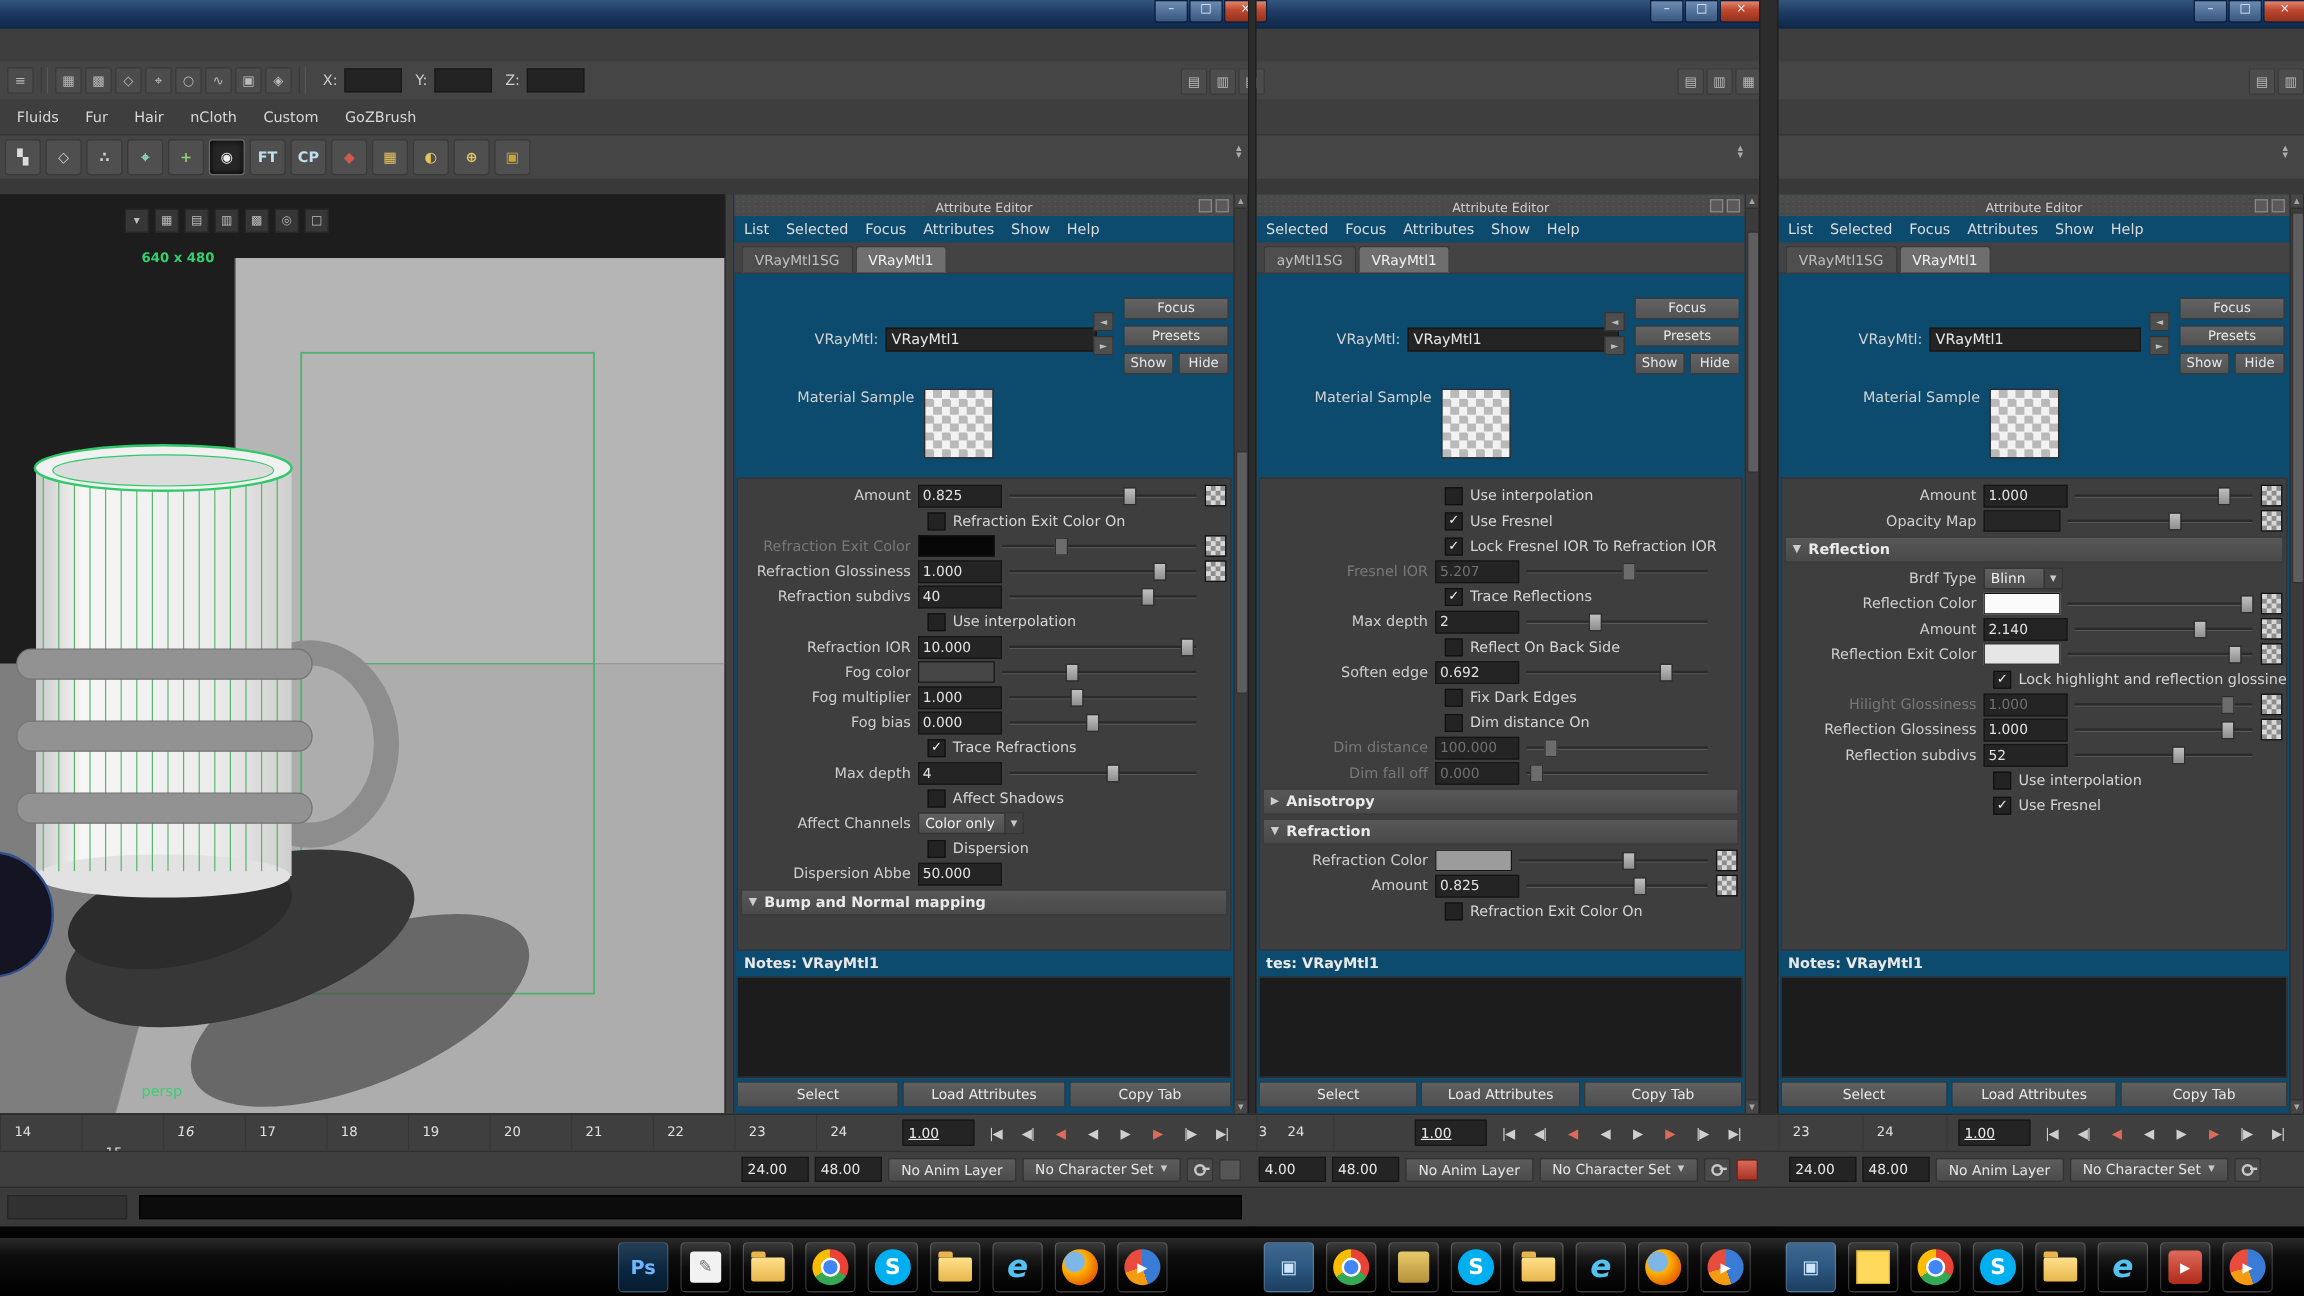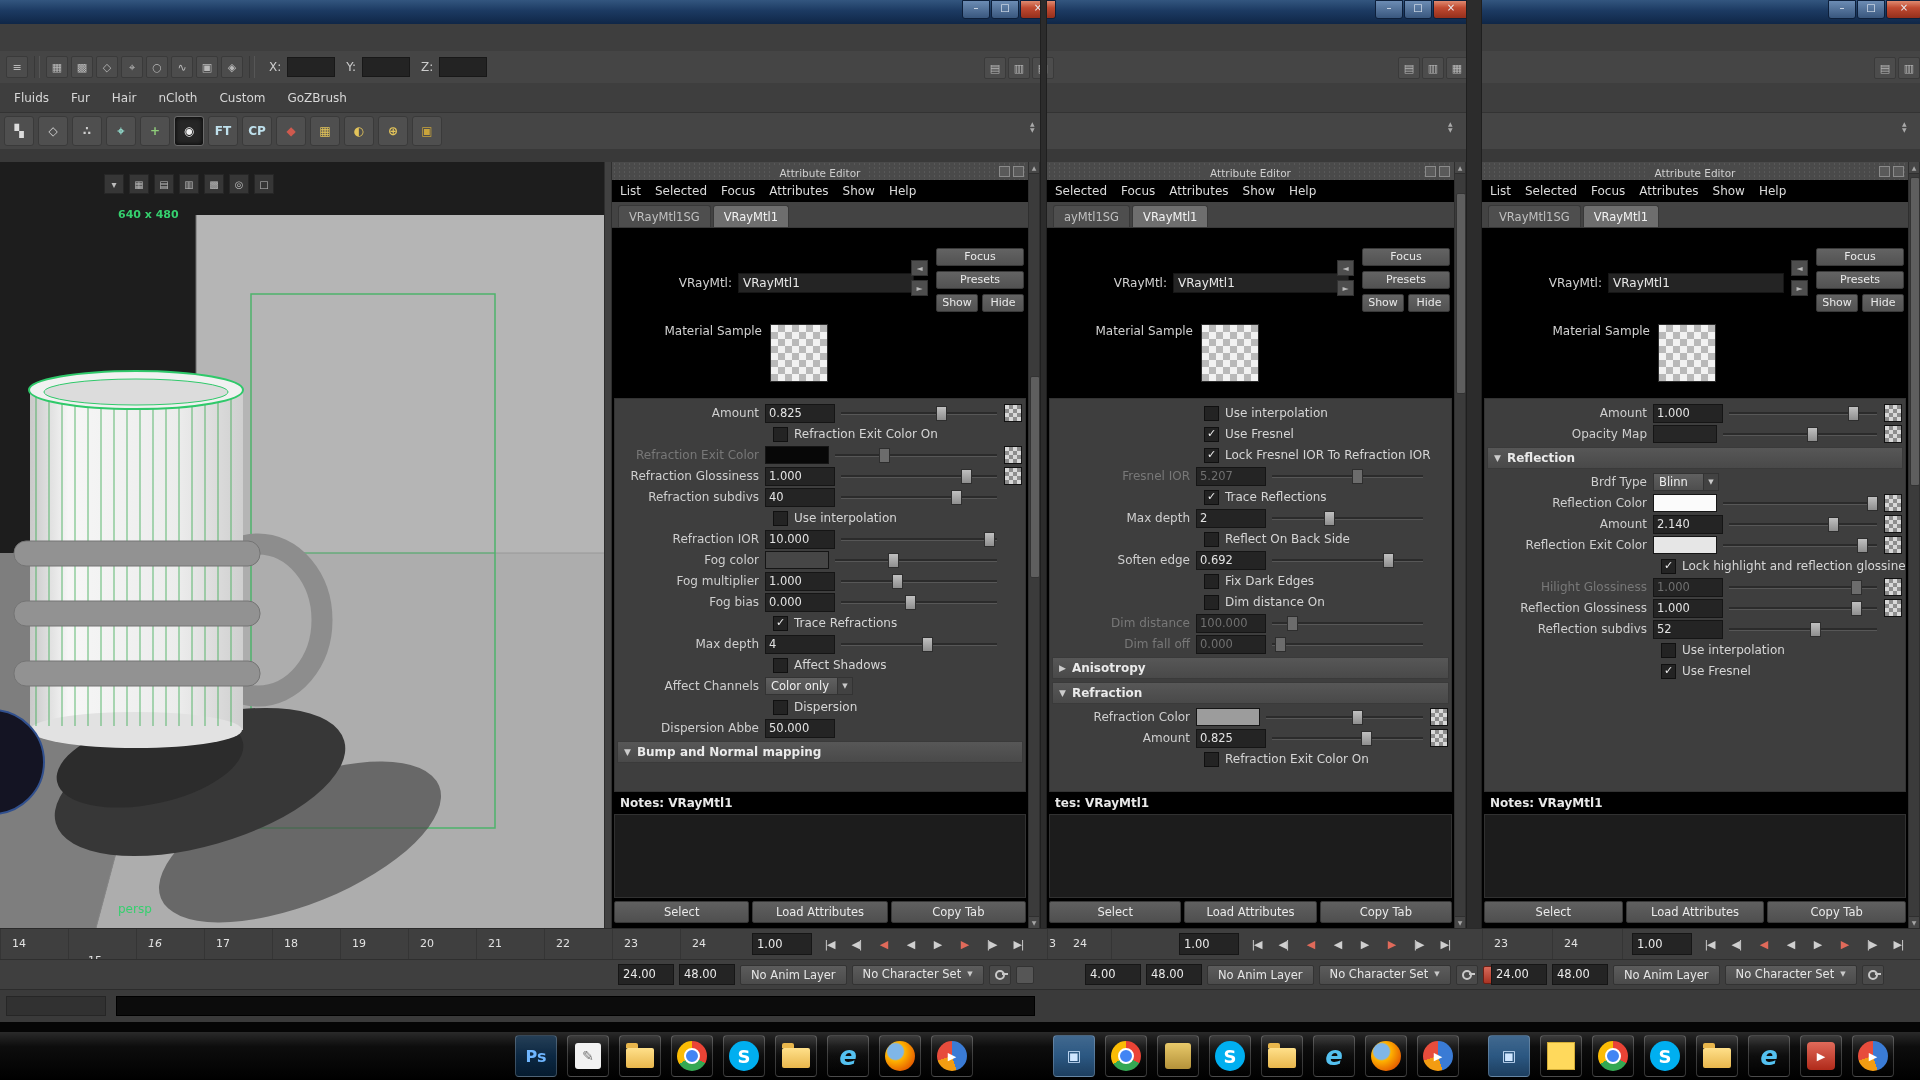--- a/index.html
+++ b/index.html
@@ -40,21 +40,21 @@
   .scene{position:absolute;left:0;top:0;}
   .vp-toolbar{position:absolute;top:12px;left:104px;display:flex;gap:5px;}
   .vpicon{width:18px;height:18px;background:#363636;border:1px solid #262626;color:#bdbdbd;font-size:10px;
           display:flex;align-items:center;justify-content:center;}
   .vp-res{position:absolute;top:46px;left:118px;font-size:11px;font-weight:bold;}
   .vp-cam{position:absolute;bottom:12px;left:118px;font-size:12px;}
   .vsplit{position:absolute;left:604px;top:0;width:8px;height:766px;background:#414141;
           border-left:1px solid #2e2e2e;border-right:1px solid #2e2e2e;box-sizing:border-box;}
 
   
-  .ae{position:absolute;top:0;height:766px;background:#000000;display:flex;flex-direction:column;box-sizing:border-box;}
+  .ae{position:absolute;top:0;height:766px;background:#0c4a6e;display:flex;flex-direction:column;box-sizing:border-box;}
   .ae-head{height:18px;flex:none;background:#4a4a4a;background-image:radial-gradient(#585858 1px,transparent 1px);
            background-size:5px 4px;position:relative;text-align:center;}
   .ae-title{font-size:10.5px;color:#cfcfcf;line-height:18px;background:#4a4a4a;padding:0 8px;}
   .ae-hicons{position:absolute;right:4px;top:4px;display:flex;gap:3px;}
   .hic{width:9px;height:9px;border:1px solid #8a8a8a;background:#5a5a5a;}
   .ae-menus{height:22px;flex:none;display:flex;align-items:center;gap:14px;padding-left:8px;font-size:12px;color:#dcdcdc;}
   .ae-tabs{height:26px;flex:none;display:flex;align-items:flex-end;padding-left:6px;gap:2px;border-bottom:1px solid #383838;background:#434343;box-sizing:border-box;}
   .aetab{padding:4px 10px 3px;font-size:11.5px;background:#4e4e4e;color:#c0c0c0;border:1px solid #383838;border-bottom:none;border-radius:3px 3px 0 0;white-space:nowrap;}
   .aetab.sel{background:#6e6e6e;color:#f3f3f3;}
   .ae-name{height:84px;flex:none;position:relative;}
@@ -110,21 +110,21 @@
   .vsarrow.bottom{bottom:0;border-top:1px solid #2f2f2f;border-bottom:none;}
   .vsthumb{position:absolute;left:1px;width:8px;background:#5e5e5e;border:1px solid #333;border-radius:2px;}
   .winsep{position:absolute;top:0;height:1022px;background:#2c2c2c;border-left:1px solid #1f1f1f;border-right:1px solid #1f1f1f;box-sizing:border-box;}
 
   
   .timelinerow{top:928px;height:31px;background:#3f3f3f;border-top:1px solid #2a2a2a;box-sizing:border-box;}
   .tseg{position:absolute;top:0;height:100%;display:flex;align-items:center;}
   .ticks{position:relative;height:100%;flex:none;background-image:linear-gradient(90deg,#353535 1px,transparent 1px);}
   .tnum{position:absolute;top:8px;font-size:11px;color:#e2e2e2;}
   .tfield{width:50px;height:20px;background:#242424;border:1px solid #161616;font-size:11.5px;color:#eaeaea;
-          line-height:20px;padding:0 4px;margin:0 4px;flex:none;}
+          line-height:20px;padding:0 4px;margin:0 4px;flex:none;text-decoration:underline;}
   .tbtns{display:flex;height:100%;align-items:center;}
   .tbtn{width:27px;height:24px;display:flex;align-items:center;justify-content:center;color:#cfcfcf;
         font-size:11px;letter-spacing:-1px;}
   .tbtn.red{color:#e06a5a;}
   .rangerow{top:959px;height:30px;background:#3f3f3f;border-top:1px solid #2f2f2f;box-sizing:border-box;}
   .rseg{position:absolute;top:0;height:100%;display:flex;align-items:center;gap:5px;box-sizing:border-box;}
   .rfld{width:46px;height:19px;background:#242424;border:1px solid #161616;font-size:11.5px;color:#eaeaea;
         line-height:19px;padding:0 4px;flex:none;}
   .rbtn{height:20px;padding:0 10px;background:linear-gradient(#5c5c5c,#4b4b4b);border:1px solid #333;border-radius:2px;
         font-size:11.5px;color:#e6e6e6;line-height:19px;flex:none;white-space:nowrap;box-sizing:border-box;}
@@ -873,21 +873,21 @@
         <div class="rbtn">No Anim Layer</div>
         <div class="rbtn rdd">
           <span>No Character Set</span>
           <span class="rddarr">▼</span>
         </div>
         <div class="keyic">
           <i></i>
         </div>
         <div class="grayic" style="margin-left: auto; margin-right: 8px;"></div>
       </div>
-      <div class="rseg" style="left: 1047px; width: 419px; padding-left: 2px; margin-left: 36px;">
+      <div class="rseg" style="left: 1047px; width: 419px; padding-left: 2px;">
         <div class="rfld">4.00</div>
         <div class="rfld">48.00</div>
         <div class="rbtn">No Anim Layer</div>
         <div class="rbtn rdd">
           <span>No Character Set</span>
           <span class="rddarr">▼</span>
         </div>
         <div class="keyic">
           <i></i>
         </div>

